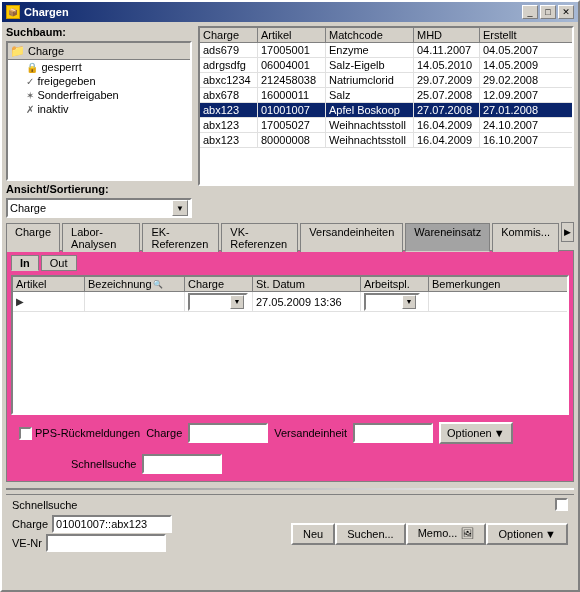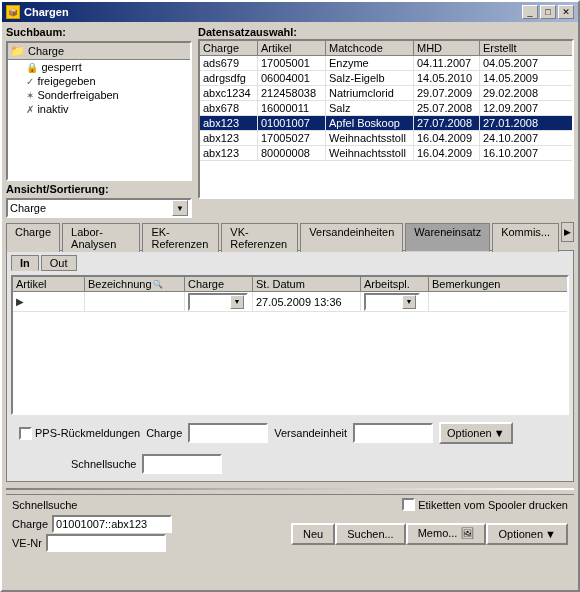--- a/index.html
+++ b/index.html
@@ -222,21 +222,21 @@
       border: 1px solid #808080;
       display: flex;
       align-items: center;
       justify-content: center;
       cursor: pointer;
       font-size: 9px;
       margin-left: auto;
     }
     .tab-content {
       border: 1px solid #808080;
-      background: #e5e5e5;
+      background: #ec4899;
       padding: 4px;
       flex: 1;
       display: flex;
       flex-direction: column;
       gap: 4px;
     }
     .in-out-tabs {
       display: flex;
       gap: 2px;
       flex-shrink: 0;
@@ -482,21 +482,20 @@
         <div class="sort-section">
           <div class="section-label">Ansicht/Sortierung:</div>
           <div class="combo-box">
             <span>Charge</span>
             <div class="combo-arrow">▼</div>
           </div>
         </div>
       </div>
 
       <div class="right-panel">
-        <div class="section-label">Datensatzauswahl:</div>
         <div class="data-table">
           <div class="table-header-row">
             <div class="th" style="width:58px">Charge</div>
             <div class="th" style="width:68px">Artikel</div>
             <div class="th" style="width:88px">Matchcode</div>
             <div class="th" style="width:66px">MHD</div>
             <div class="th" style="width:66px">Erstellt</div>
           </div>
           <div class="table-body">
 
@@ -642,21 +641,20 @@
       </div>
     </div>
 
     <div class="bottom-status-area">
       <div class="separator"></div>
       <div class="schnellsuche-area">
         <div style="display:flex;align-items:center;gap:6px;">
           <span class="label-text">Schnellsuche</span>
           <div class="etiketten-check">
             <div class="checkbox"></div>
-            <span class="label-text">Etiketten vom Spooler drucken</span>
           </div>
         </div>
         <div style="display:flex;align-items:center;gap:4px;margin-top:2px;">
           <div class="status-section">
             <div class="status-row">
               <span class="label-text">Charge</span>
               <div class="status-field">
                 <span>01001007::abx123</span>
               </div>
             </div>

